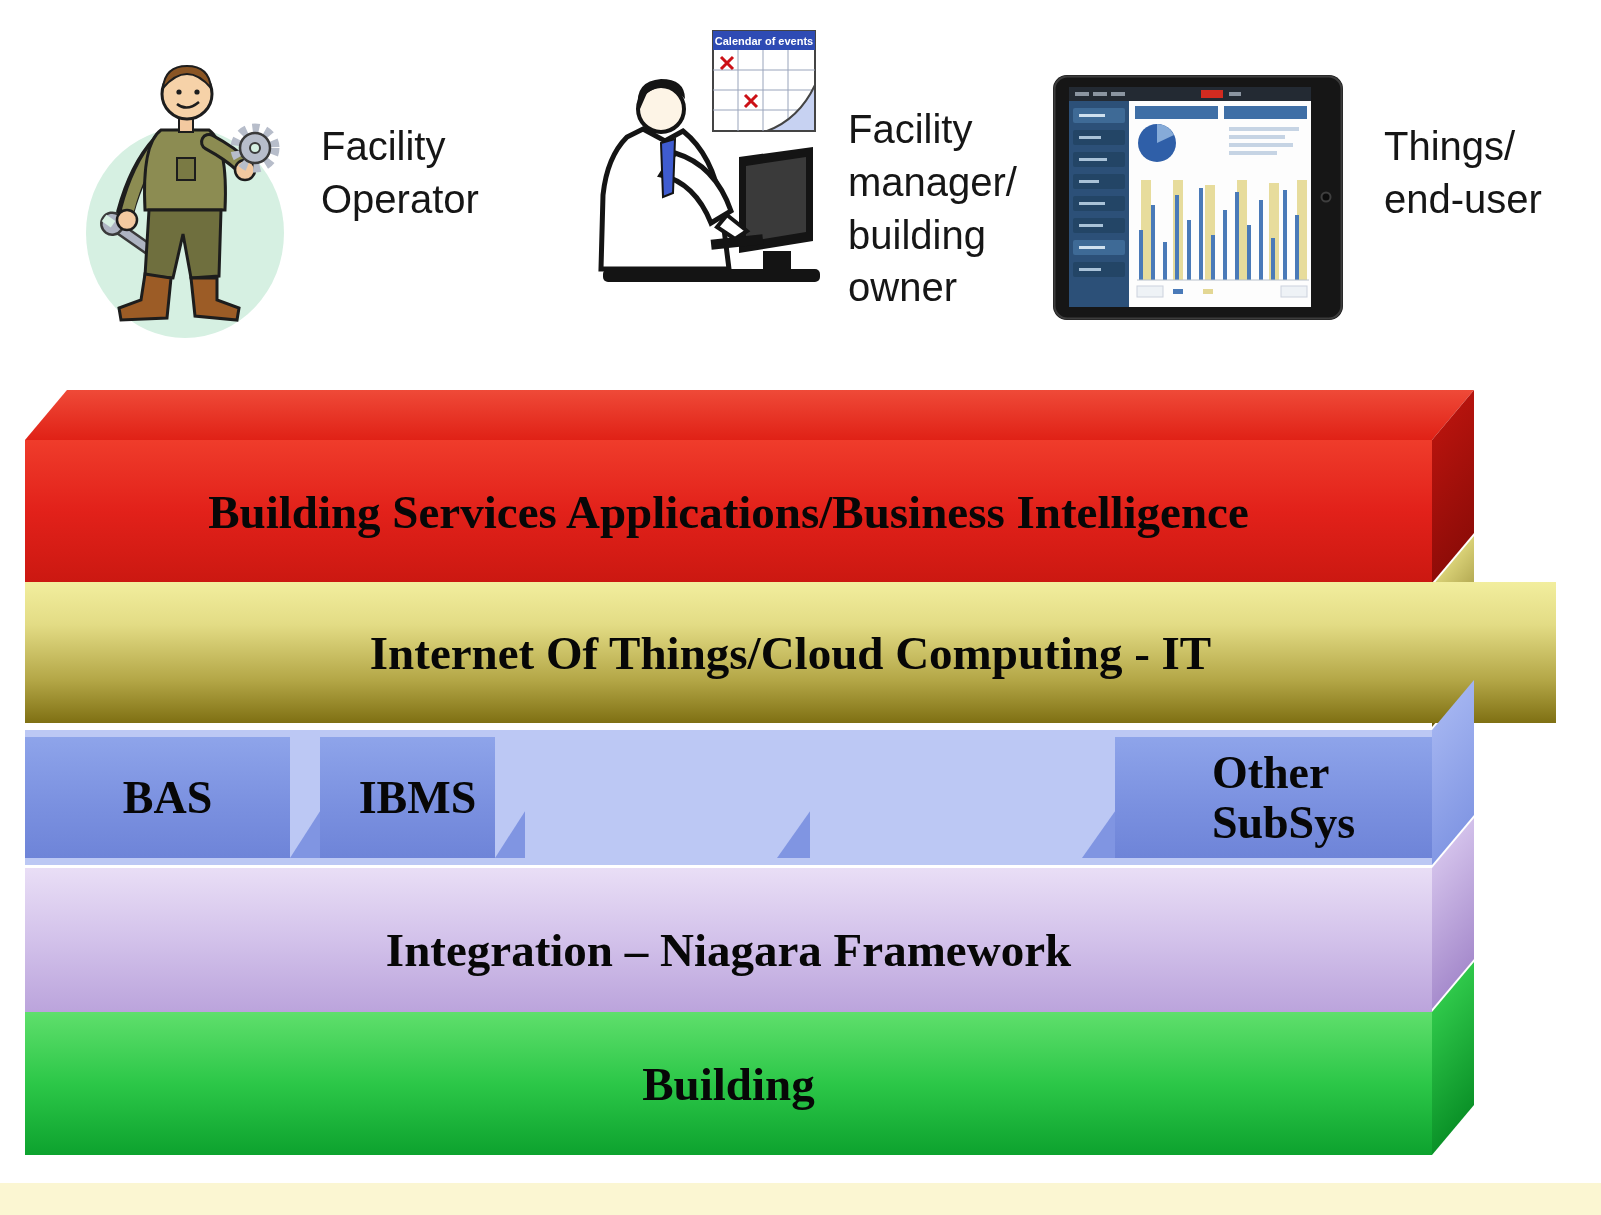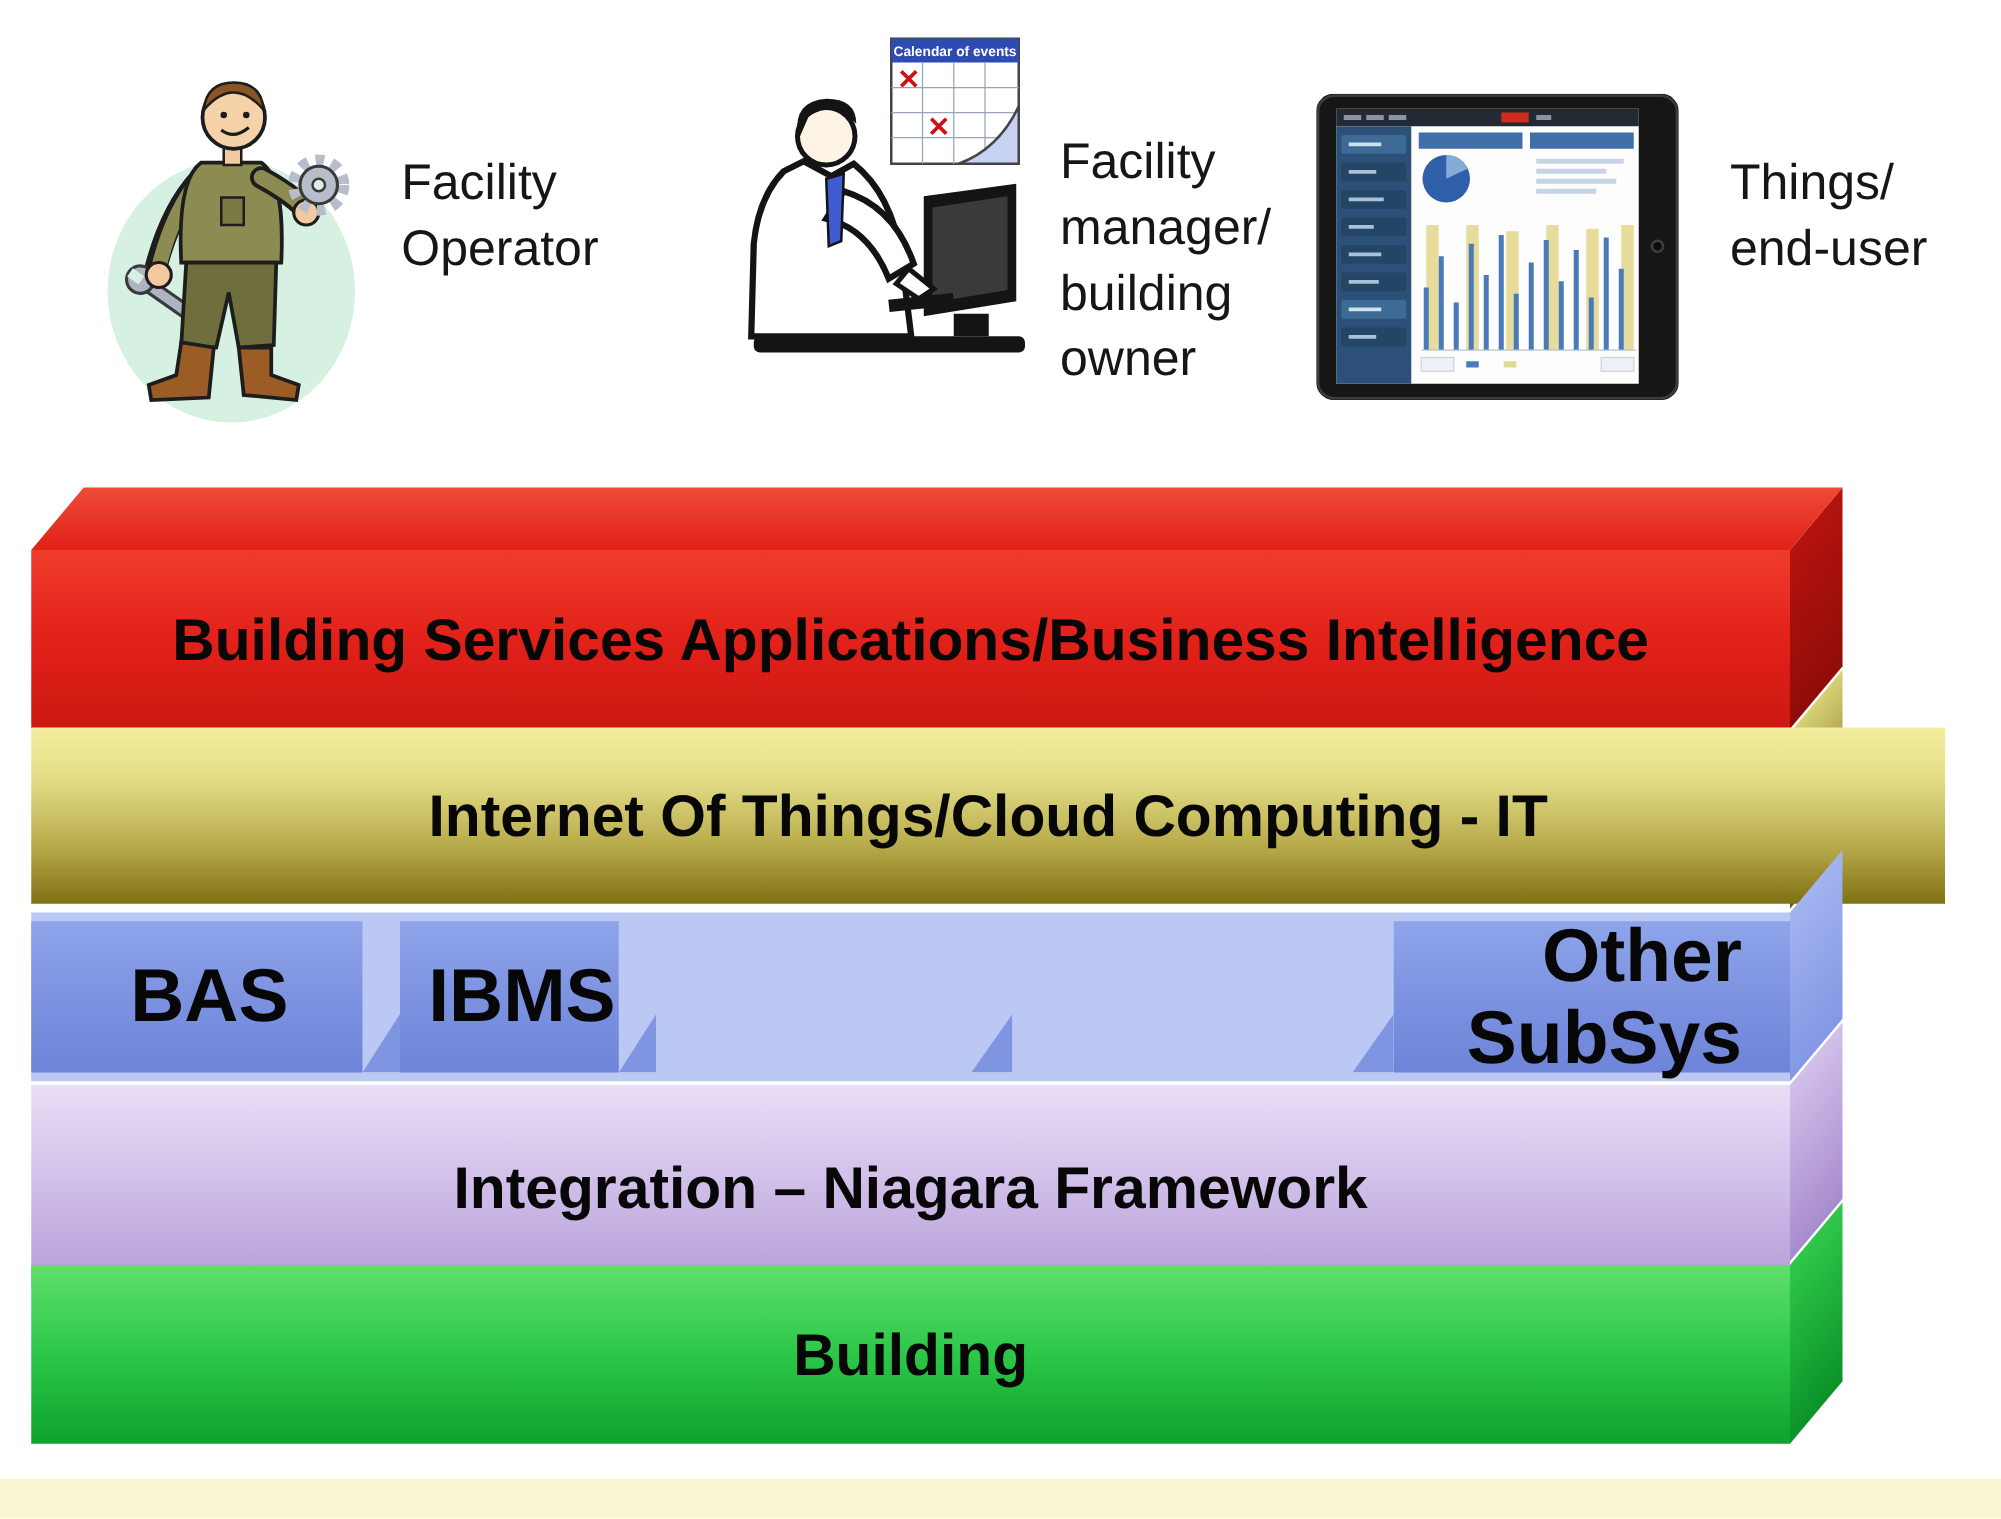--- a/index.html
+++ b/index.html
@@ -14,21 +14,21 @@
 
   .actor-label { position:absolute; font-size:40px; line-height:1.32; color:#161616;
                  white-space:pre-line;margin-left:16px; }
   .lbl-operator { left:305px;  top:120px; }
   .lbl-manager  { left:832px;  top:103px; }
   .lbl-tenant   { left:1368px; top:120px; }
 
   
   .face { position:absolute; }
   .front { display:flex; align-items:center; justify-content:center; }
-  .layer-label { font-weight:bold; color:#070707; font-size:47px; text-align:right; }
+  .layer-label { font-weight:bold; color:#070707; font-size:47px; text-align:left;font-family:Liberation Serif, serif; }
 
   
   .red-top   { left:25px; top:390px; width:1407px; height:50px;
                transform:skewX(-40deg); transform-origin:50% 100%;
                background:linear-gradient(180deg,#ef4a38 0%, #e02116 100%); }
   .red-front { left:25px; top:440px; width:1407px; height:143px;
                background:linear-gradient(180deg,#ef3c2b 0%, #e2211a 50%, #cb1811 100%); }
   .red-side  { left:1432px; top:440px; width:42px; height:143px;
                transform:skewY(-50deg); transform-origin:left top;
                background:linear-gradient(180deg,#b5130d 0%, #8f0c08 100%); }
@@ -41,21 +41,21 @@
                background:linear-gradient(180deg,#d9d176 0%, #6a5b0e 100%); }
 
   
   .blue-band { left:25px; top:730px; width:1407px; height:135px; background:#bcc8f4; }
   .blue-side { left:1432px; top:730px; width:42px; height:135px;
                transform:skewY(-50deg); transform-origin:left top;
                background:linear-gradient(180deg,#a2b3f0 0%, #8398e4 100%); }
   .segment   { position:absolute; top:7px; height:121px;
                background:linear-gradient(180deg,#8ea4ea 0%, #7b91e0 55%, #6e84d8 100%);
                display:flex; align-items:center; justify-content:center; }
-  .seg-label { font-size:60px; white-space:pre-line; line-height:1.08;margin-left:20px; }
+  .seg-label { font-size:46px; white-space:pre-line; line-height:1.08;margin-left:20px; }
   .gap-wedge { position:absolute; top:76px; height:52px; background:#8095e2;
                clip-path:polygon(0 100%, 100% 10%, 100% 100%); }
 
   
   .purple-front { left:25px; top:868px; width:1407px; height:163px;
                background:linear-gradient(180deg,#e9def6 0%, #d2c1ea 45%, #b59cd8 100%); }
   .purple-side  { left:1432px; top:868px; width:42px; height:141px;
                transform:skewY(-50deg); transform-origin:left top;
                background:linear-gradient(180deg,#d2c0ea 0%, #a78ccd 100%); }
 

